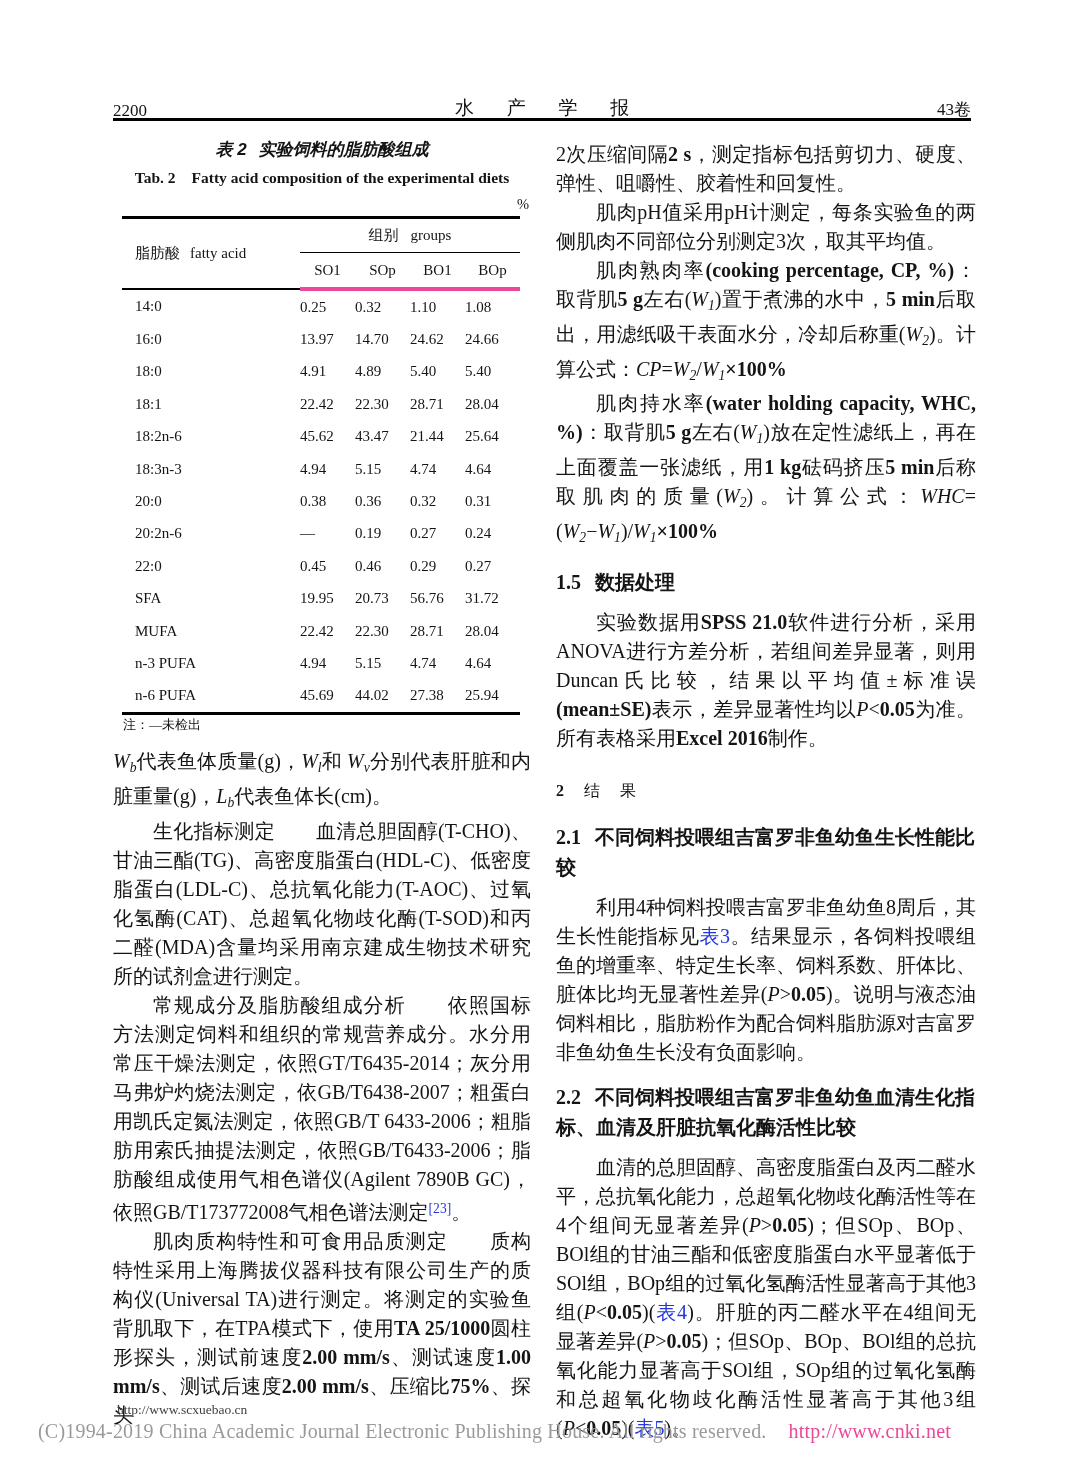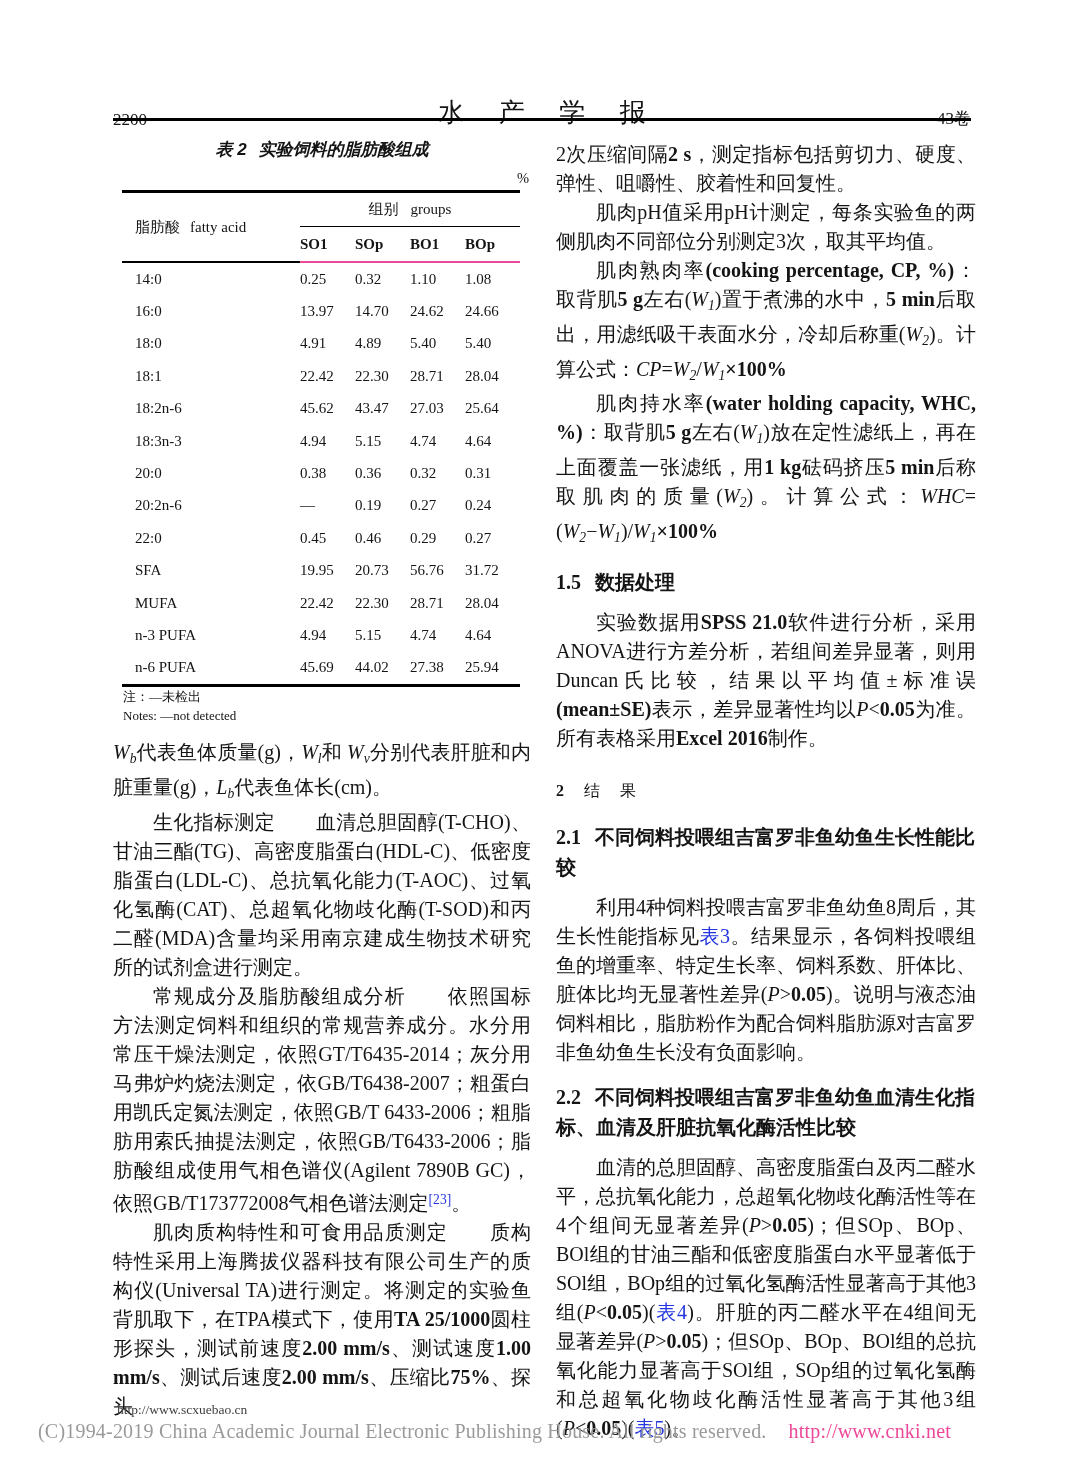--- a/index.html
+++ b/index.html
@@ -7,21 +7,21 @@
     position:relative; width:1084px; height:1473px; background:#fff;
     font-family:"Liberation Serif","DejaVu Serif",serif; color:#141414;
     overflow:hidden;
   }
   
   .page-header {
     position:absolute; left:113px; top:95px; width:858px;
     display:flex; justify-content:space-between; align-items:flex-end;
     font-size:17px;
   }
-  .journal-title { letter-spacing:14px; font-size:26px; padding-left:14px; }
+  .journal-title { letter-spacing:14px; font-size:19px; padding-left:14px; }
   .head-rule { position:absolute; left:113px; top:118px; width:858px; height:3px; background:#000; }
 
   
   .col-left  { position:absolute; left:113px; top:133px; width:418px; }
   .col-right { position:absolute; left:556px; top:140px; width:420px; }
 
   
   .tbl-title-zh { text-align:center; font-family:"Liberation Sans","DejaVu Sans",sans-serif;
                   font-weight:700; font-size:17px; margin-top:5px;font-style:italic; }
   .tbl-title-zh .lbl { margin-right:12px; }
@@ -32,22 +32,22 @@
     width:398px; margin-left:9px; border-collapse:collapse; font-size:15px;
     border-top:3px solid #000; border-bottom:3px solid #000; table-layout:fixed;
   }
   table.fa-table td { padding:0; }
   .rowhead { width:165px; padding-left:13px !important; vertical-align:middle;
              border-bottom:2px solid #000; }
   .rowhead .en { margin-left:10px; }
   .grouphead { text-align:center; vertical-align:middle; height:33px;
                border-bottom:1.5px solid #000; }
   .grouphead .en { margin-left:12px; }
-  tr.colnames td { text-align:left; height:34px; vertical-align:middle;
-                   border-bottom:2px solid #ec4899;font-weight:bold; }
+  tr.colnames td { text-align:center; height:34px; vertical-align:middle;
+                   border-bottom:4px solid #ec4899; }
   tbody.fa-body td { height:32.4px; vertical-align:middle; text-align:left; }
   tbody.fa-body td.c-label { padding-left:13px; }
   .tbl-note { font-size:13px; line-height:19px; margin-left:10px; }
   .tbl-note:first-of-type { margin-top:7px; }
 
   
   .flow { margin-top:13px; }
   .fl-p, .fl-pni {
     font-size:20px; line-height:29px; text-align:justify;
     word-break:normal; overflow-wrap:break-word;
@@ -84,20 +84,23 @@
     <span>2200</span>
     <span class="journal-title">水 产 学 报</span>
     <span>43卷</span>
   </div>
   <div class="head-rule"></div>
 
   <div class="col-left">
     <div>
       <div class="tbl-title-zh">
         <span class="lbl">表 2</span><span>实验饲料的脂肪酸组成</span>
+      </div>
+      <div class="tbl-title-en">
+        <span class="lbl">Tab. 2</span><span>Fatty acid composition of the experimental diets</span>
       </div>
       <div class="tbl-unit">%</div>
       <table class="fa-table">
         <thead>
           <tr>
             <td class="rowhead" rowspan="2">
               <span>脂肪酸</span><span class="en">fatty acid</span>
             </td>
             <td class="grouphead" colspan="4">
               <span>组别</span><span class="en">groups</span>
@@ -136,21 +139,21 @@
               <td class="c-label">18:1</td>
               <td>22.42</td>
               <td>22.30</td>
               <td>28.71</td>
               <td>28.04</td>
             </tr>
             <tr>
               <td class="c-label">18:2n-6</td>
               <td>45.62</td>
               <td>43.47</td>
-              <td>27.03</td>
+              <td>21.44</td>
               <td>25.64</td>
             </tr>
             <tr>
               <td class="c-label">18:3n-3</td>
               <td>4.94</td>
               <td>5.15</td>
               <td>4.74</td>
               <td>4.64</td>
             </tr>
             <tr>
@@ -198,21 +201,20 @@
             <tr>
               <td class="c-label">n-6 PUFA</td>
               <td>45.69</td>
               <td>44.02</td>
               <td>27.38</td>
               <td>25.94</td>
             </tr>
           </tbody>
       </table>
       <div class="tbl-note">注：—未检出</div>
-      <div class="tbl-note">Notes: —not detected</div>
     </div>
     <div class="flow">
         <div class="fl-pni"><span class="seg-var">W</span><span class="seg-sub">b</span><span class="seg-plain">代表鱼体质量(g)，</span><span class="seg-var">W</span><span class="seg-sub">l</span><span class="seg-plain">和 </span><span class="seg-var">W</span><span class="seg-sub">v</span><span class="seg-plain">分别代表肝脏和内脏重量(g)，</span><span class="seg-var">L</span><span class="seg-sub">b</span><span class="seg-plain">代表鱼体长(cm)。</span></div>
         <div class="fl-p"><span class="seg-term">生化指标测定</span><span class="seg-plain">　　血清总胆固醇(T-CHO)、甘油三酯(TG)、高密度脂蛋白(HDL-C)、低密度脂蛋白(LDL-C)、总抗氧化能力(T-AOC)、过氧化氢酶(CAT)、总超氧化物歧化酶(T-SOD)和丙二醛(MDA)含量均采用南京建成生物技术研究所的试剂盒进行测定。</span></div>
         <div class="fl-p"><span class="seg-term">常规成分及脂肪酸组成分析</span><span class="seg-plain">　　依照国标方法测定饲料和组织的常规营养成分。水分用常压干燥法测定，依照GT/T6435-2014；灰分用马弗炉灼烧法测定，依GB/T6438-2007；粗蛋白用凯氏定氮法测定，依照GB/T 6433-2006；粗脂肪用索氏抽提法测定，依照GB/T6433-2006；脂肪酸组成使用气相色谱仪(Agilent 7890B GC)，依照GB/T173772008气相色谱法测定</span><span class="seg-suplink">[23]</span><span class="seg-plain">。</span></div>
         <div class="fl-p"><span class="seg-term">肌肉质构特性和可食用品质测定</span><span class="seg-plain">　　质构特性采用上海腾拔仪器科技有限公司生产的质构仪(Universal TA)进行测定。将测定的实验鱼背肌取下，在TPA模式下，使用</span><span class="seg-b">TA 25/1000</span><span class="seg-plain">圆柱形探头，测试前速度</span><span class="seg-b">2.00 mm/s</span><span class="seg-plain">、测试速度</span><span class="seg-b">1.00 mm/s</span><span class="seg-plain">、测试后速度</span><span class="seg-b">2.00 mm/s</span><span class="seg-plain">、压缩比</span><span class="seg-b">75%</span><span class="seg-plain">、探头</span></div>
       </div>
   </div>
 
   <div class="col-right">

